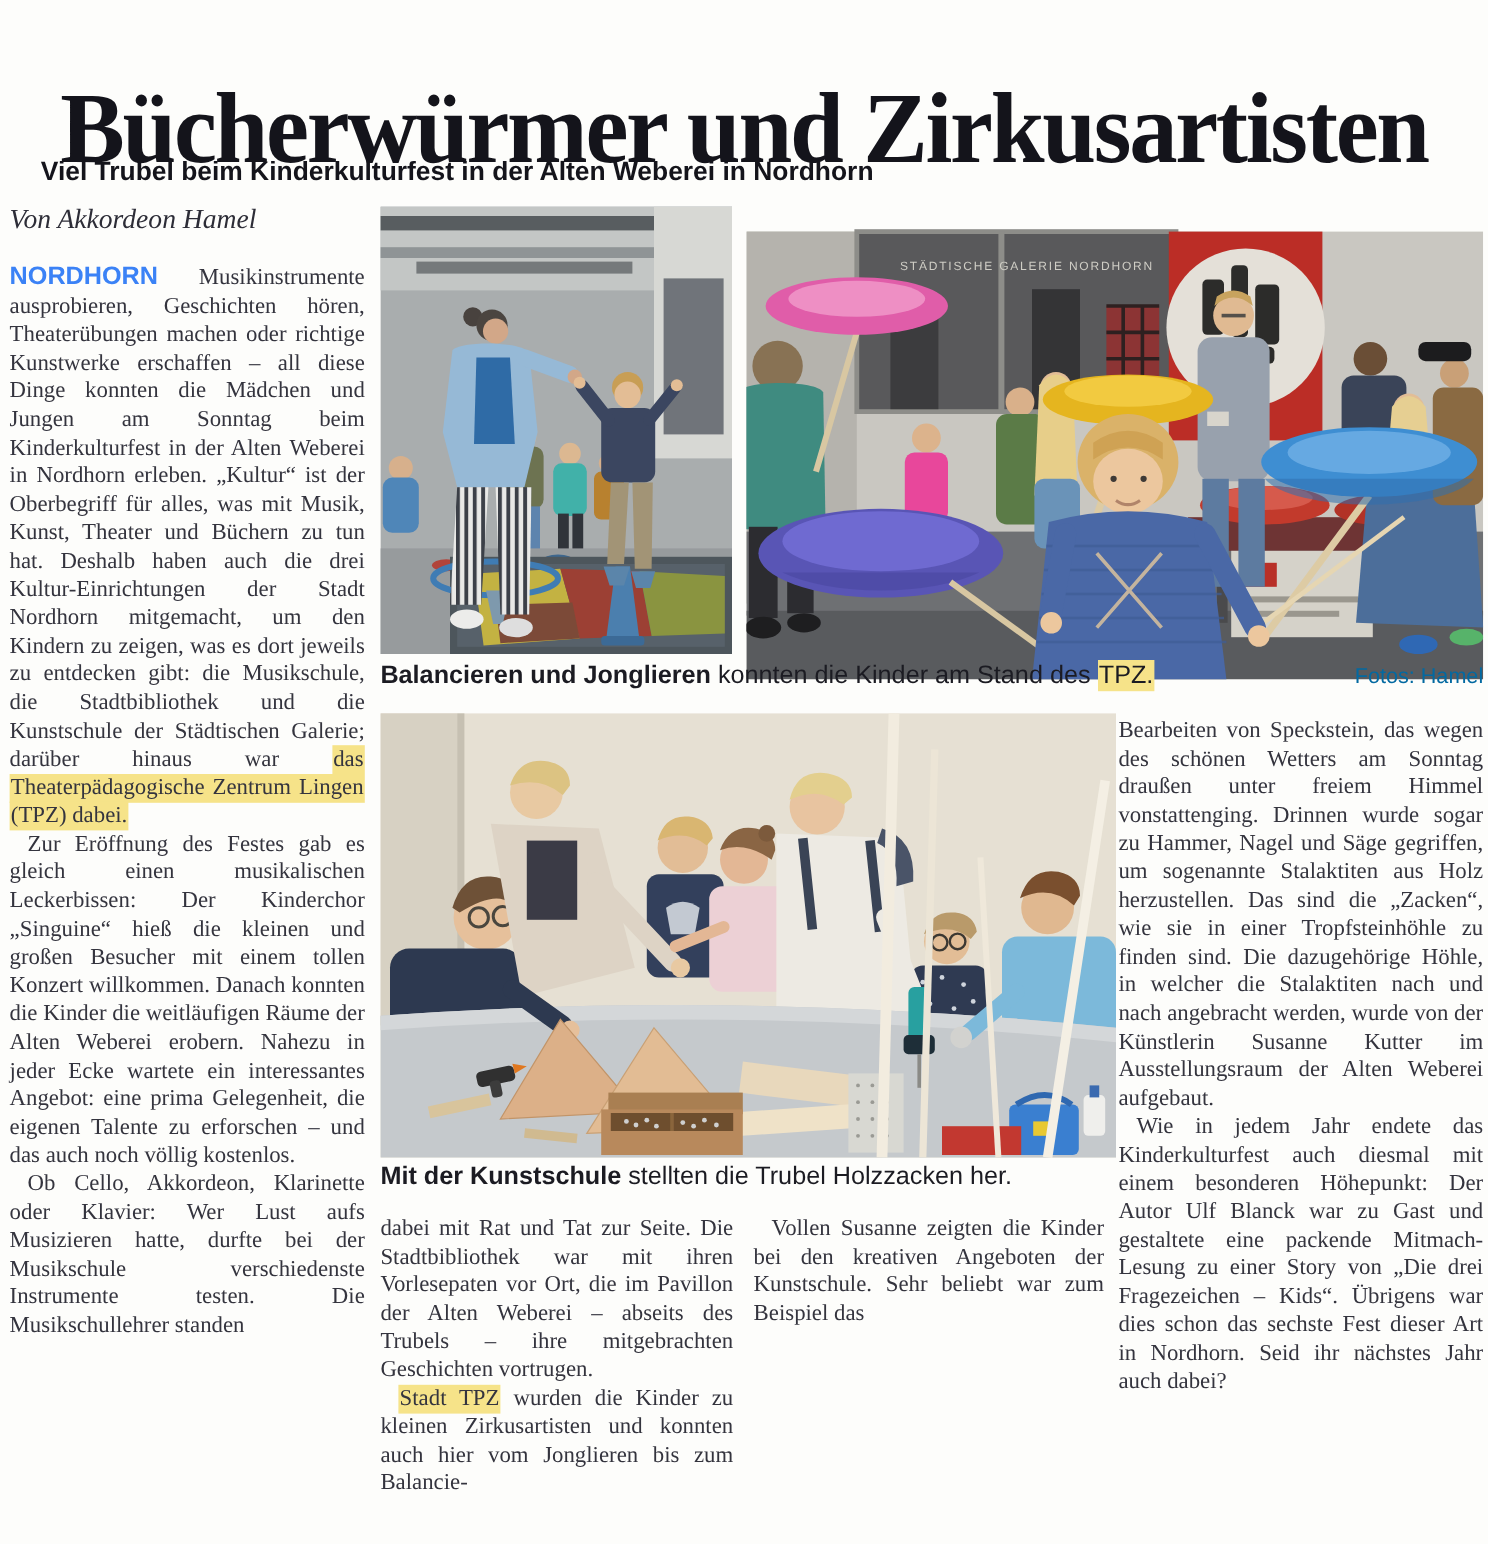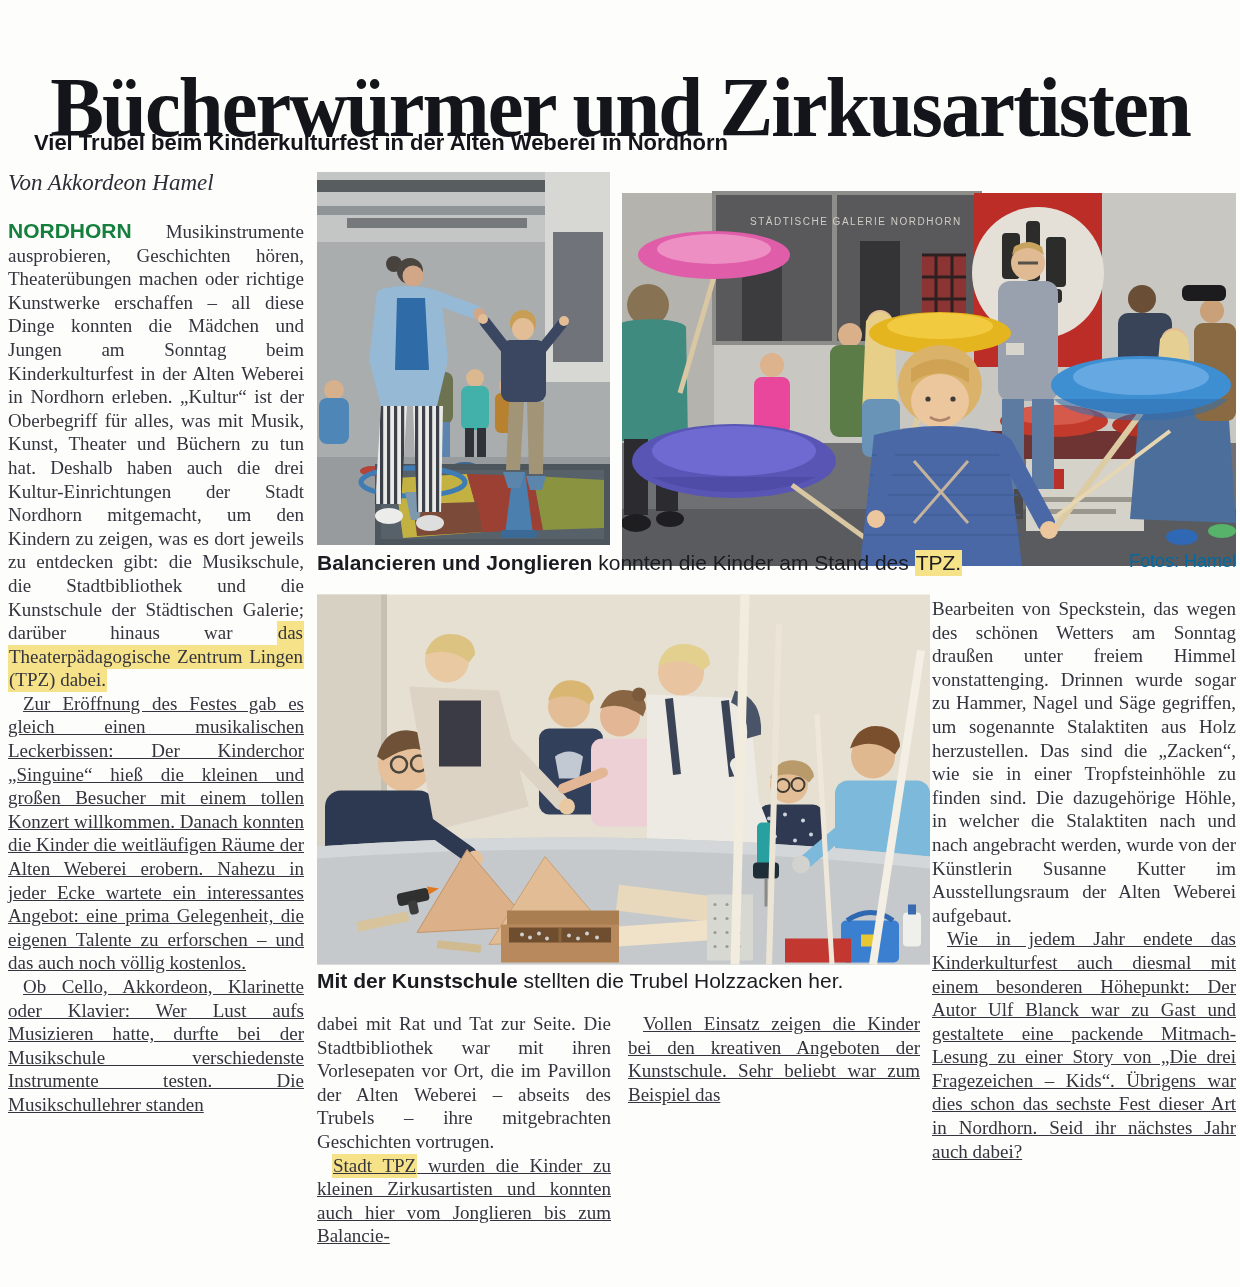--- a/index.html
+++ b/index.html
@@ -7,35 +7,35 @@
         font-family:"Liberation Serif", serif;color:#34343e;}
   .headline{position:absolute;left:0;right:0;top:8px;text-align:center;white-space:nowrap;
         font-family:"Liberation Serif", serif;font-weight:700;font-size:84px;line-height:1.05;
         color:#14141b;letter-spacing:-2px;transform:scaleX(0.96);transform-origin:50% 50%;}
   .subhead{position:absolute;left:0;right:0;top:112px;
         font-family:"Liberation Sans", sans-serif;font-weight:700;font-size:22px;color:#14141b;padding-left:34px;}
   .byline{position:absolute;left:8px;top:170px;font-style:italic;font-size:23px;color:#2d2d37;}
   .bodycol{position:absolute;font-size:19px;line-height:23.6px;text-align:justify;
         color:#34343e;hyphens:auto;-webkit-hyphens:auto;}
   .bodycol p{margin:0;}
-  .bodycol p.ind{text-indent:15px;text-decoration:underline;}
+  .bodycol p.ind{text-indent:15px;}
   .dateline{font-family:"Liberation Sans", sans-serif;font-weight:700;font-size:21px;
-        color:#15803d;margin-right:34px;}
+        color:#3b82f6;margin-right:34px;}
   .hl{background:#f6e389;box-decoration-break:clone;-webkit-box-decoration-break:clone;padding:1px 1px 2px 1px;}
   #col1{left:8px;  top:219px; width:296px;}
   #col2{left:317px;top:1012px;width:294px;}
   #col3{left:628px;top:1012px;width:292px;}
   #col4{left:932px;top:597px; width:304px;}
   figure{position:absolute;margin:0;padding:0;}
   figure svg{display:block;width:100%;height:100%;}
   #photo1{left:317px;top:172px;width:293px;height:373px;}
   #photo2{left:622px;top:172px;width:614px;height:415px;}
   #photo3{left:317px;top:594px;width:613px;height:371px;}
   .caption{position:absolute;font-family:"Liberation Sans", sans-serif;font-size:21px;color:#1b1b22;}
-  #cap1{left:317px;top:551px;width:919px;display:flex;justify-content:space-between;align-items:flex-start;}
+  #cap1{left:317px;top:551px;width:919px;display:flex;justify-content:space-between;align-items:center;}
   #cap2{left:317px;top:969px;width:613px;}
   .cap-bold{font-weight:700;}
   .credit{font-size:18px;color:#0369a1;flex:0 0 auto;margin-left:20px;}
 </style>
 </head>
 <body>
 
 <div class="page">
 
   <h1 class="headline">Bücherwürmer und Zirkusartisten</h1>
@@ -382,21 +382,21 @@
   <div class="caption" id="cap2">
     <span class="cap-bold">Mit der Kunstschule</span><span> stellten die Trubel Holzzacken her.</span>
   </div>
 
   <div class="bodycol" id="col2">
     <p>dabei mit Rat und Tat zur Seite. Die Stadtbibliothek war mit ihren Vorlesepaten vor Ort, die im Pavillon der Alten Weberei – abseits des Trubels – ihre mitgebrachten Geschichten vortrugen.</p>
     <p class="ind"><span class="hl">Stadt TPZ</span><span> wurden die Kinder zu kleinen Zirkusartisten und konnten auch hier vom Jonglieren bis zum Balancie-</span></p>
   </div>
 
   <div class="bodycol" id="col3">
-    <p class="ind">Vollen Einsatz zeigen die Kinder bei den kreativen Angeboten der Kunstschule. Sehr beliebt war zum Beispiel das</p>
+    <p class="ind">Vollen Susanne zeigten die Kinder bei den kreativen Angeboten der Kunstschule. Sehr beliebt war zum Beispiel das</p>
   </div>
 
   <div class="bodycol" id="col4">
     <p>Bearbeiten von Speckstein, das wegen des schönen Wetters am Sonntag draußen unter freiem Himmel vonstattenging. Drinnen wurde sogar zu Hammer, Nagel und Säge gegriffen, um sogenannte Stalaktiten aus Holz herzustellen. Das sind die „Zacken“, wie sie in einer Tropfsteinhöhle zu finden sind. Die dazugehörige Höhle, in welcher die Stalaktiten nach und nach angebracht werden, wurde von der Künstlerin Susanne Kutter im Ausstellungsraum der Alten Weberei aufgebaut.</p>
     <p class="ind">Wie in jedem Jahr endete das Kinderkulturfest auch diesmal mit einem besonderen Höhepunkt: Der Autor Ulf Blanck war zu Gast und gestaltete eine packende Mitmach-Lesung zu einer Story von „Die drei Fragezeichen – Kids“. Übrigens war dies schon das sechste Fest dieser Art in Nordhorn. Seid ihr nächstes Jahr auch dabei?</p>
   </div>
 
 </div>
 
 </body></html>

